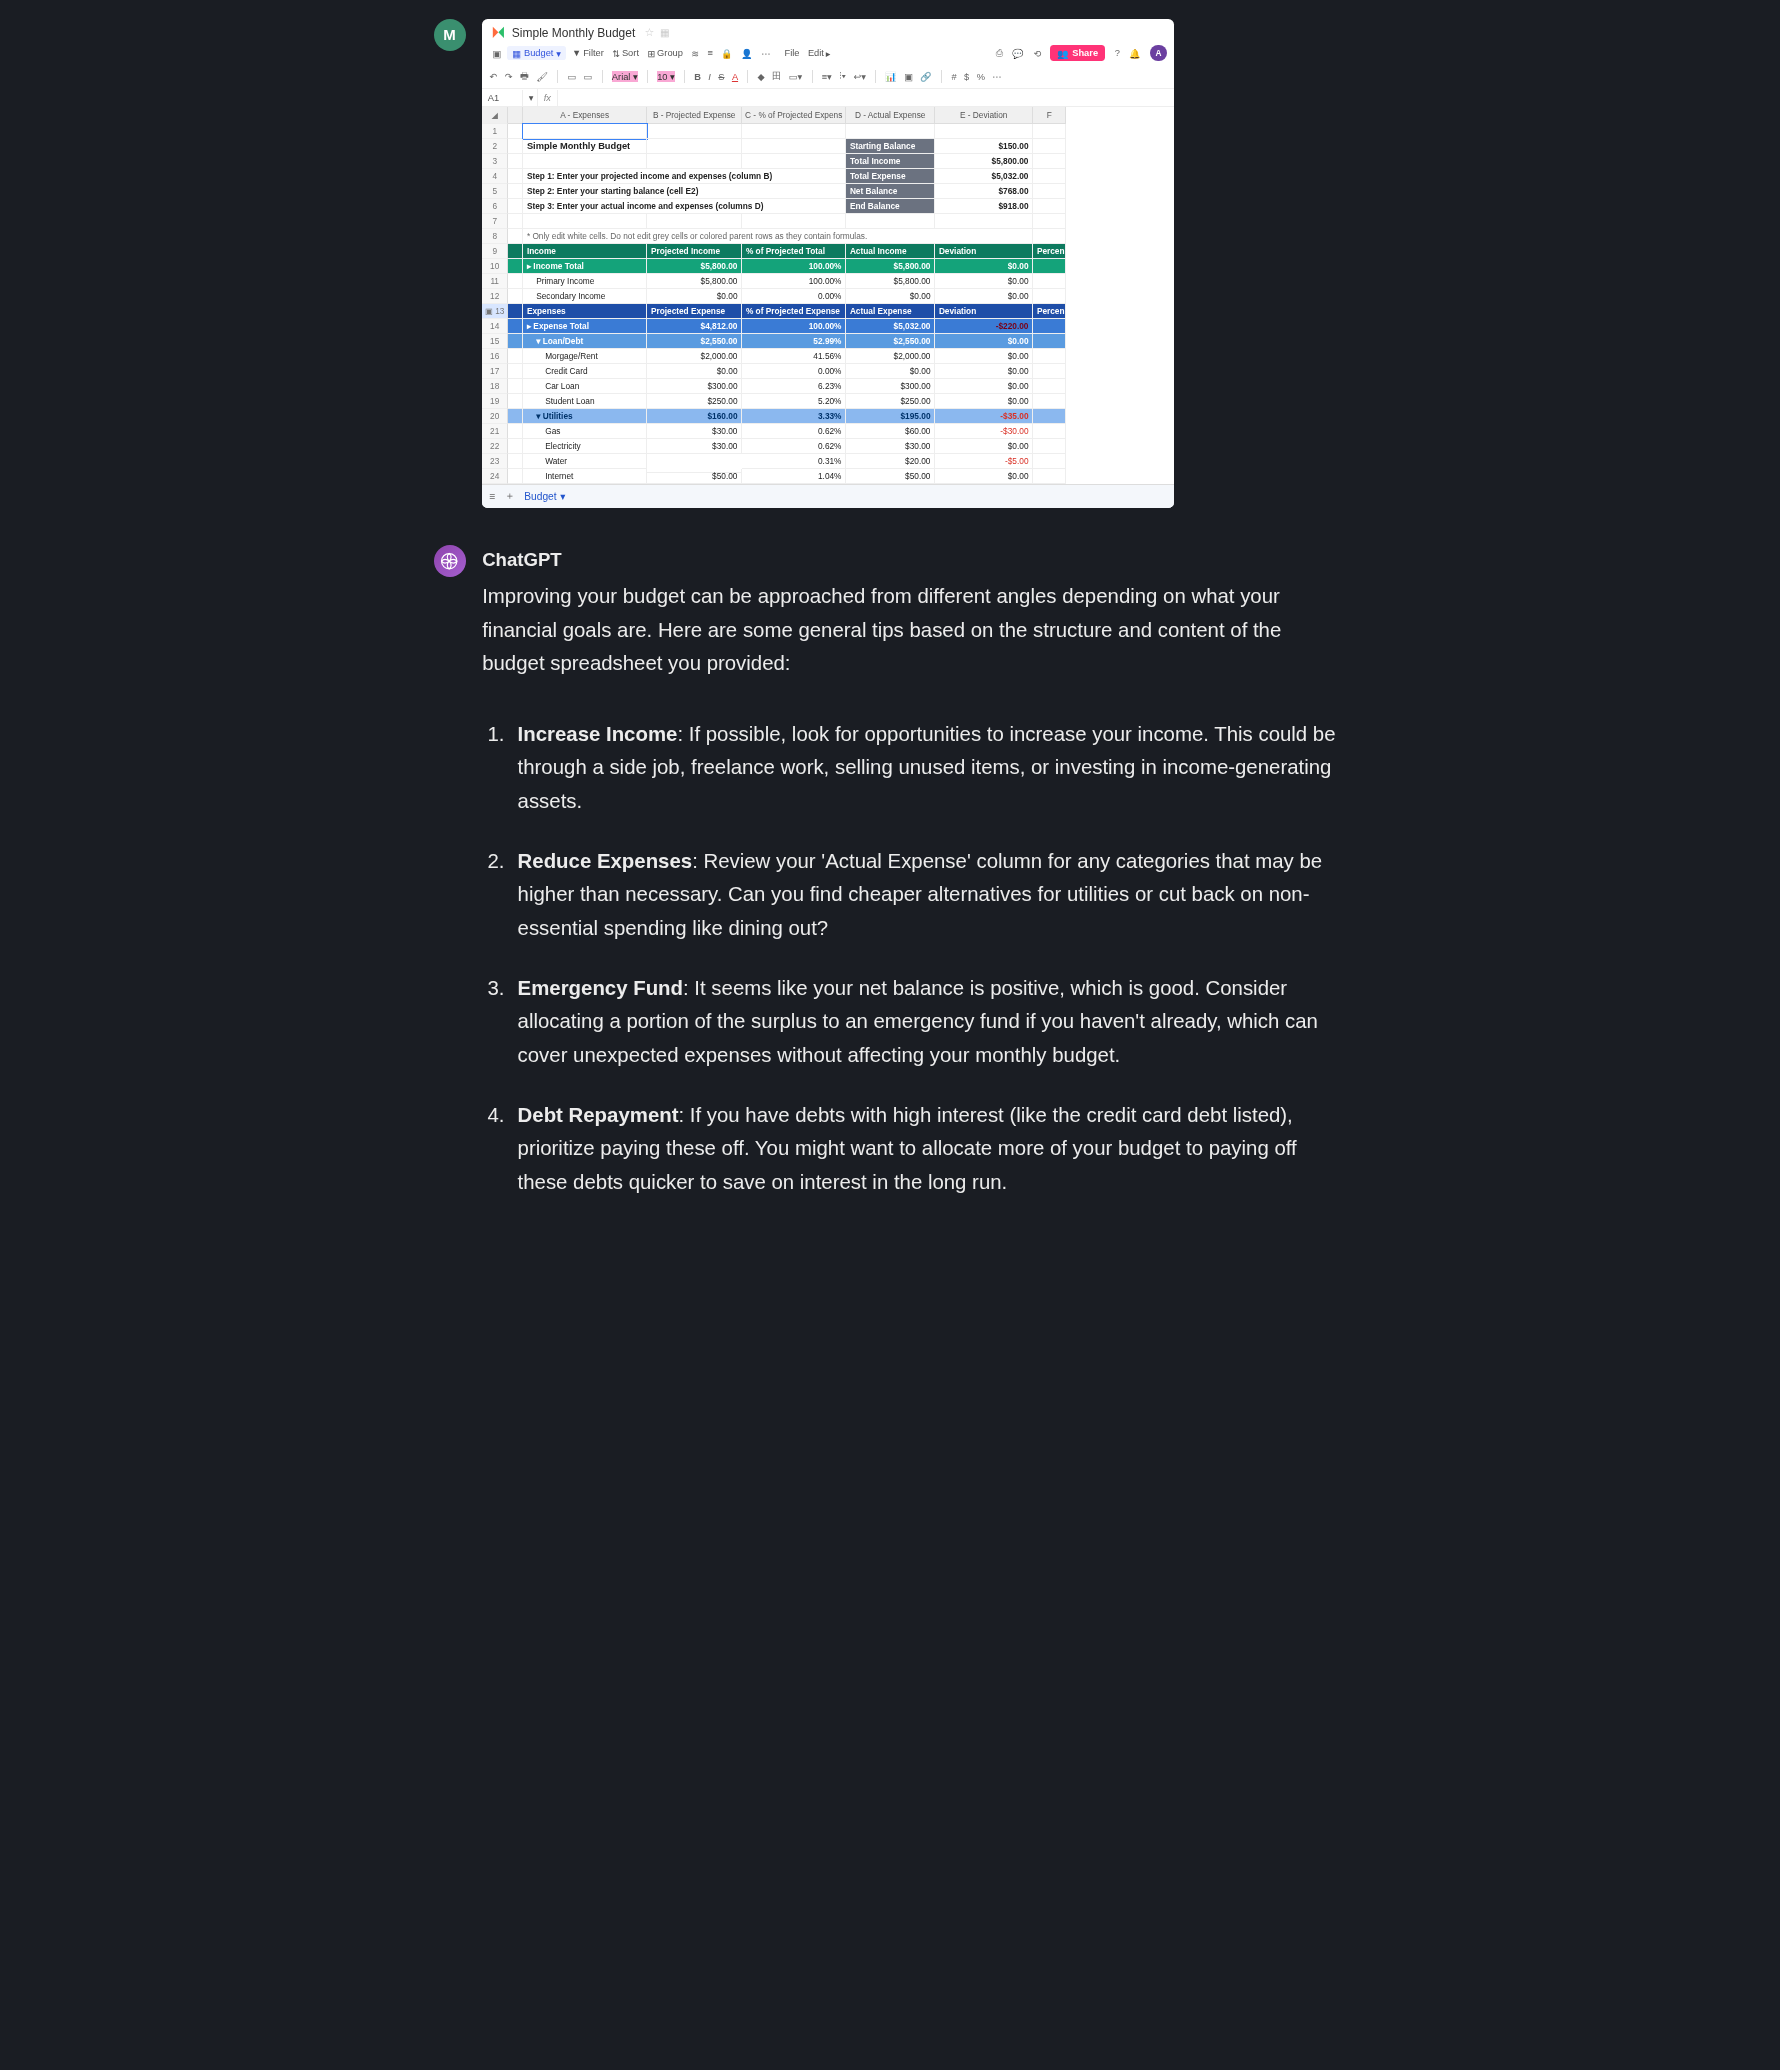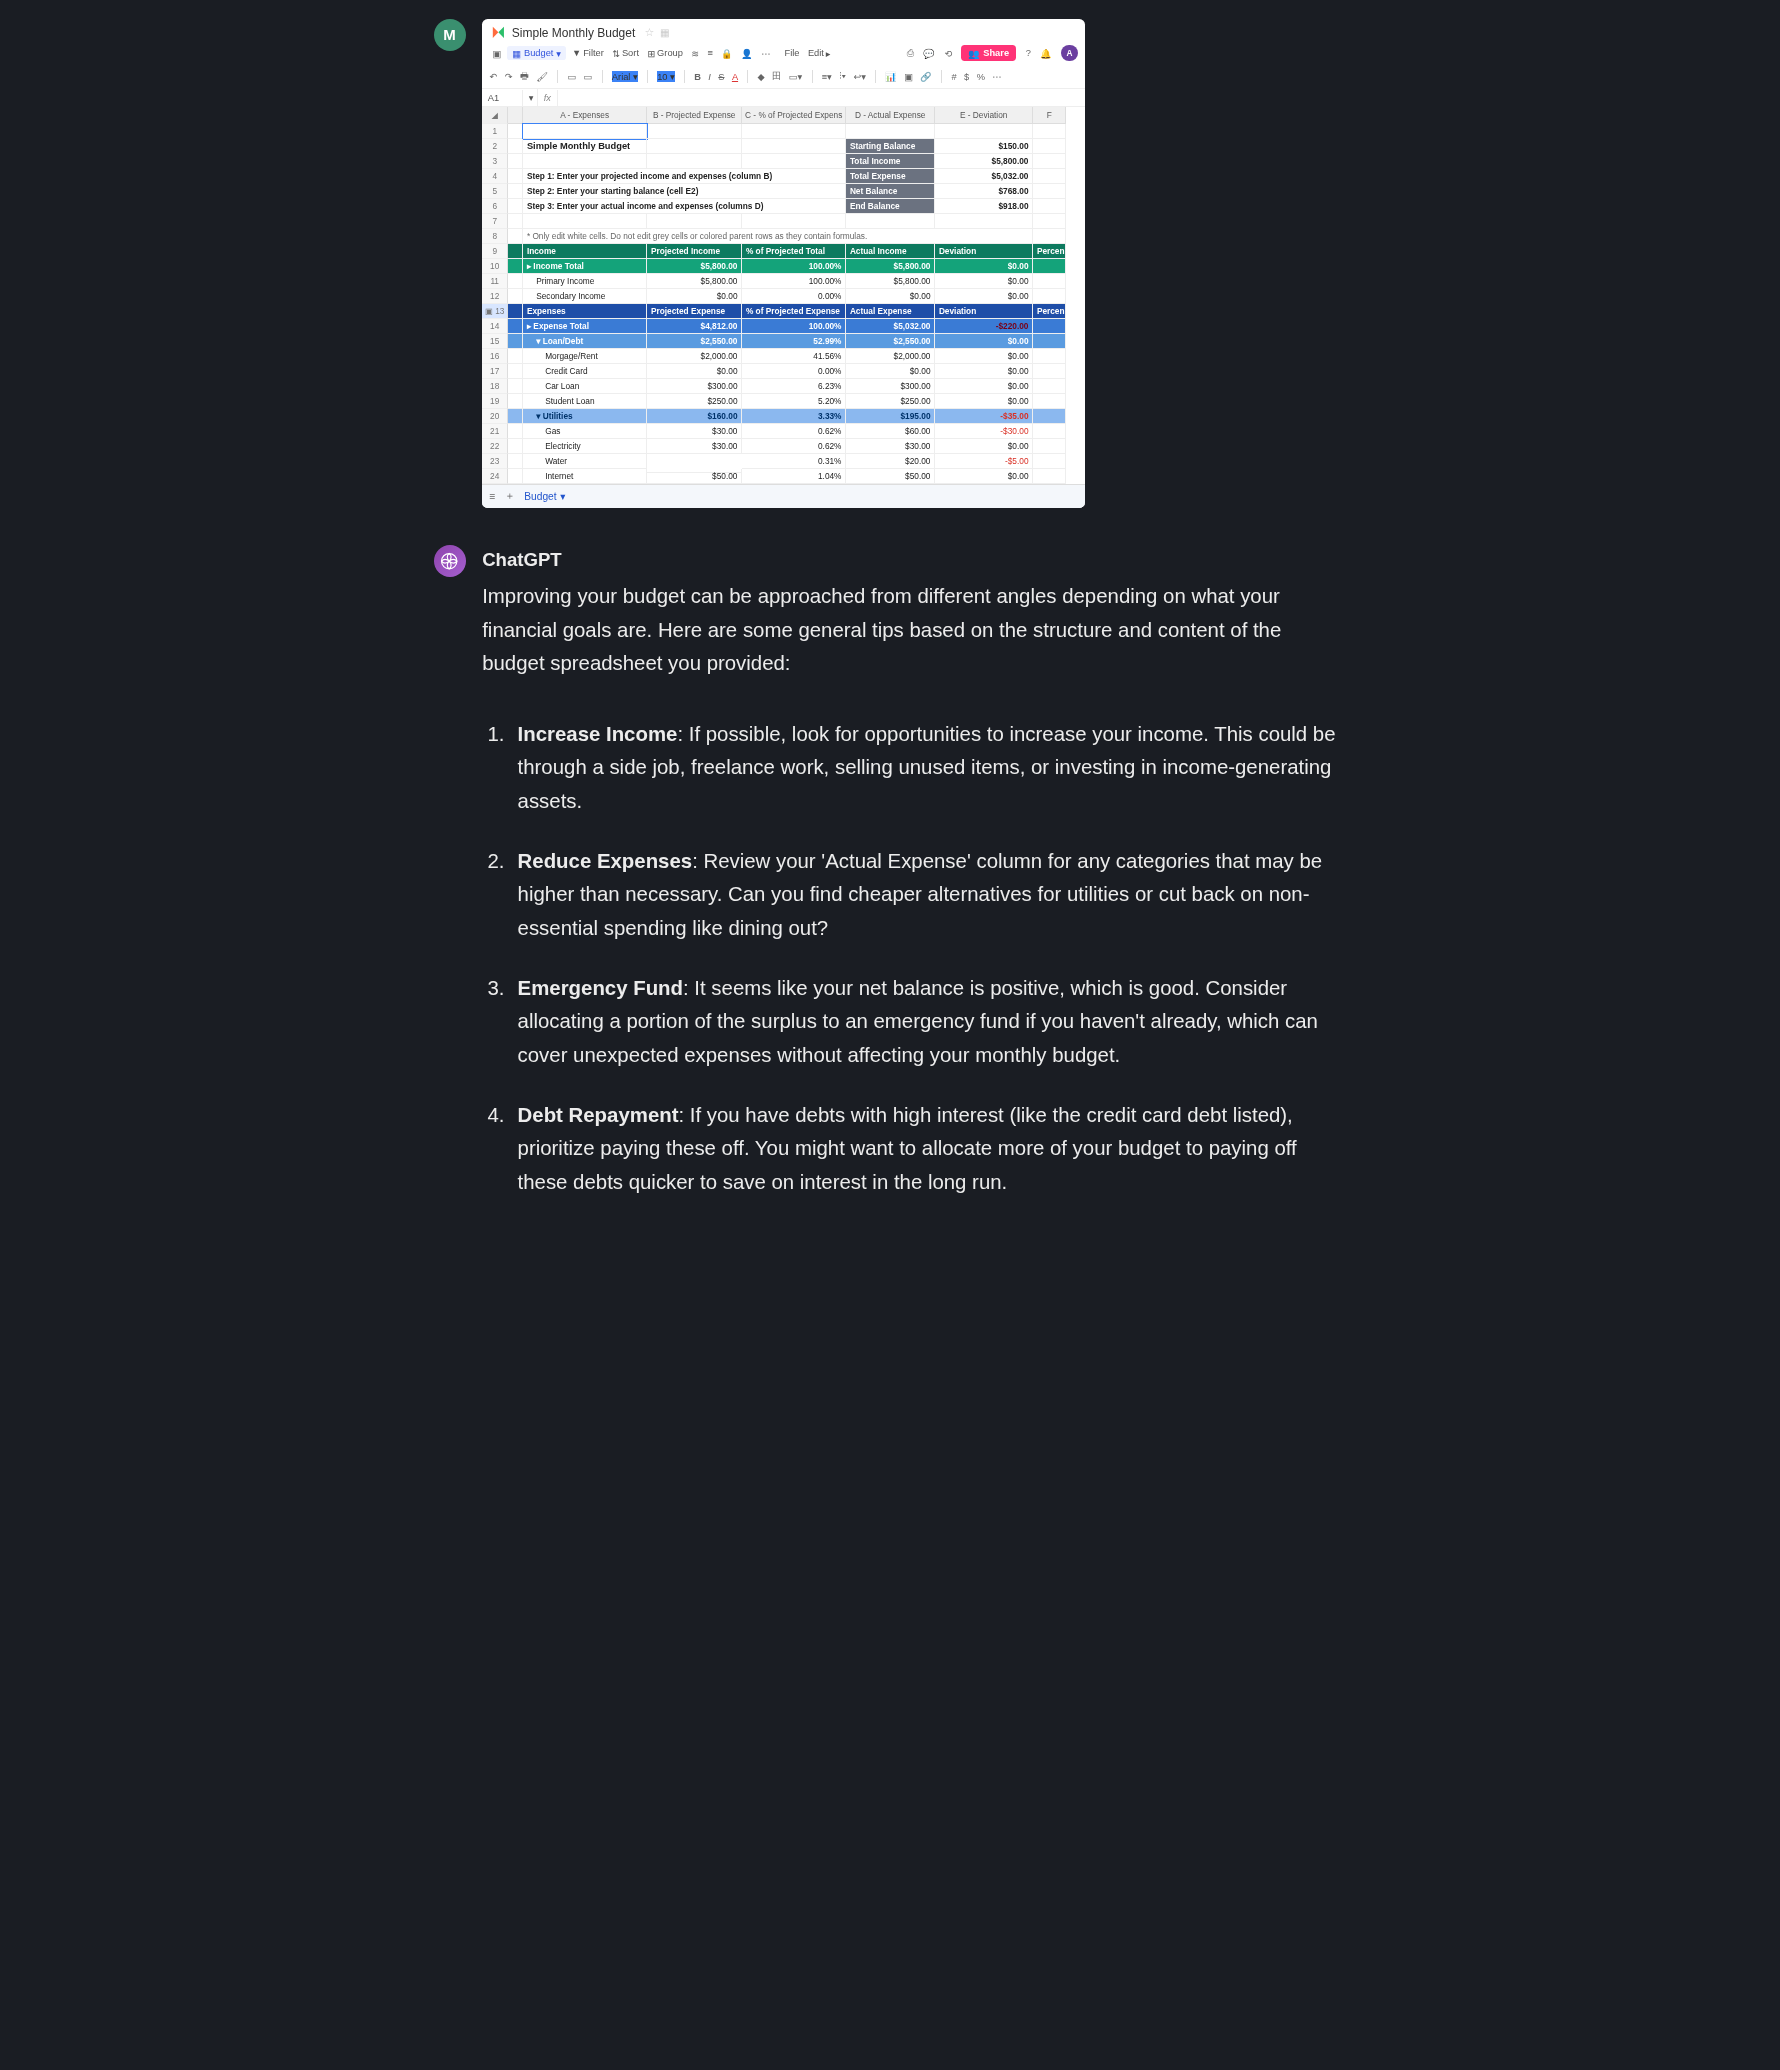--- a/index.html
+++ b/index.html
@@ -29,21 +29,21 @@
   .sender { font-weight: 700; font-size: 18.6px; color: #ececec; margin-bottom: 9.3px; margin-top:3.7px;}
   .prompt-text { font-size: 20.4px; color: #ececec; margin-top: 26px; }
   .response-text { font-size: 20.4px; line-height: 1.65; color: #ececec; }
   .response-text ol { margin-top: 37px; padding-left: 28px; }
   .response-text li { margin-bottom: 26px; padding-left: 7.4px; }
   .response-text li::marker { color: #ececec; }
   .response-text li b { font-weight: 700; }
 
   
   .sheet-card {
-    background: #fff; border-radius: 5.6px; width: 603px; overflow: hidden;
+    background: #fff; border-radius: 5.6px; width: 692px; overflow: hidden;
     color: #222; font-size: 9.3px;
   }
   .sheet-top {
     display: flex; align-items: center; padding: 5.6px 7.4px 1.9px 7.4px; gap:5.6px;
   }
   .sheet-logo { width:16.7px; height:16.7px; display:flex; }
   .sheet-title { font-size: 12px; font-weight:400; color:#333; margin-right:3.7px;}
   .star { color:#ccc; font-size:11px; }
   .folder { color:#ccc; font-size:10.2px; }
 
@@ -67,21 +67,21 @@
     color:#fff; display:flex; align-items:center; justify-content:center;
     font-size:8.3px; font-weight:600;
   }
 
   .toolbar2 {
     display:flex; align-items:center; padding:3.7px 7.4px; gap:7.4px;
     font-size:9.3px; color:#555; border-bottom:0.9px solid #eee;
   }
   .toolbar2 .sep { width:0.9px; height:13px; background:#ddd; margin:0 1.9px;}
   .toolbar2 select, .toolbar2 .fake-sel {
-    border:none; font-size:9.3px; background:#3b82f6; color:#333;
+    border:none; font-size:9.3px; background:#f9a8d4; color:#333;
   }
   .tb-ic { color:#666; cursor:default; }
 
   .formula-row { display:flex; align-items:center; border-bottom:0.9px solid #eee;}
   .cell-ref { width:41px; padding:2.8px 5.6px; font-size:9.3px; border-right:0.9px solid #eee; color:#555;}
   .fx { padding:2.8px 5.6px; font-style:italic; color:#888; border-right:0.9px solid #eee;}
   .formula-input { flex:1; padding:2.8px 5.6px; }
 
   .grid { display:flex; }
   .rownums { display:flex; flex-direction:column; }

